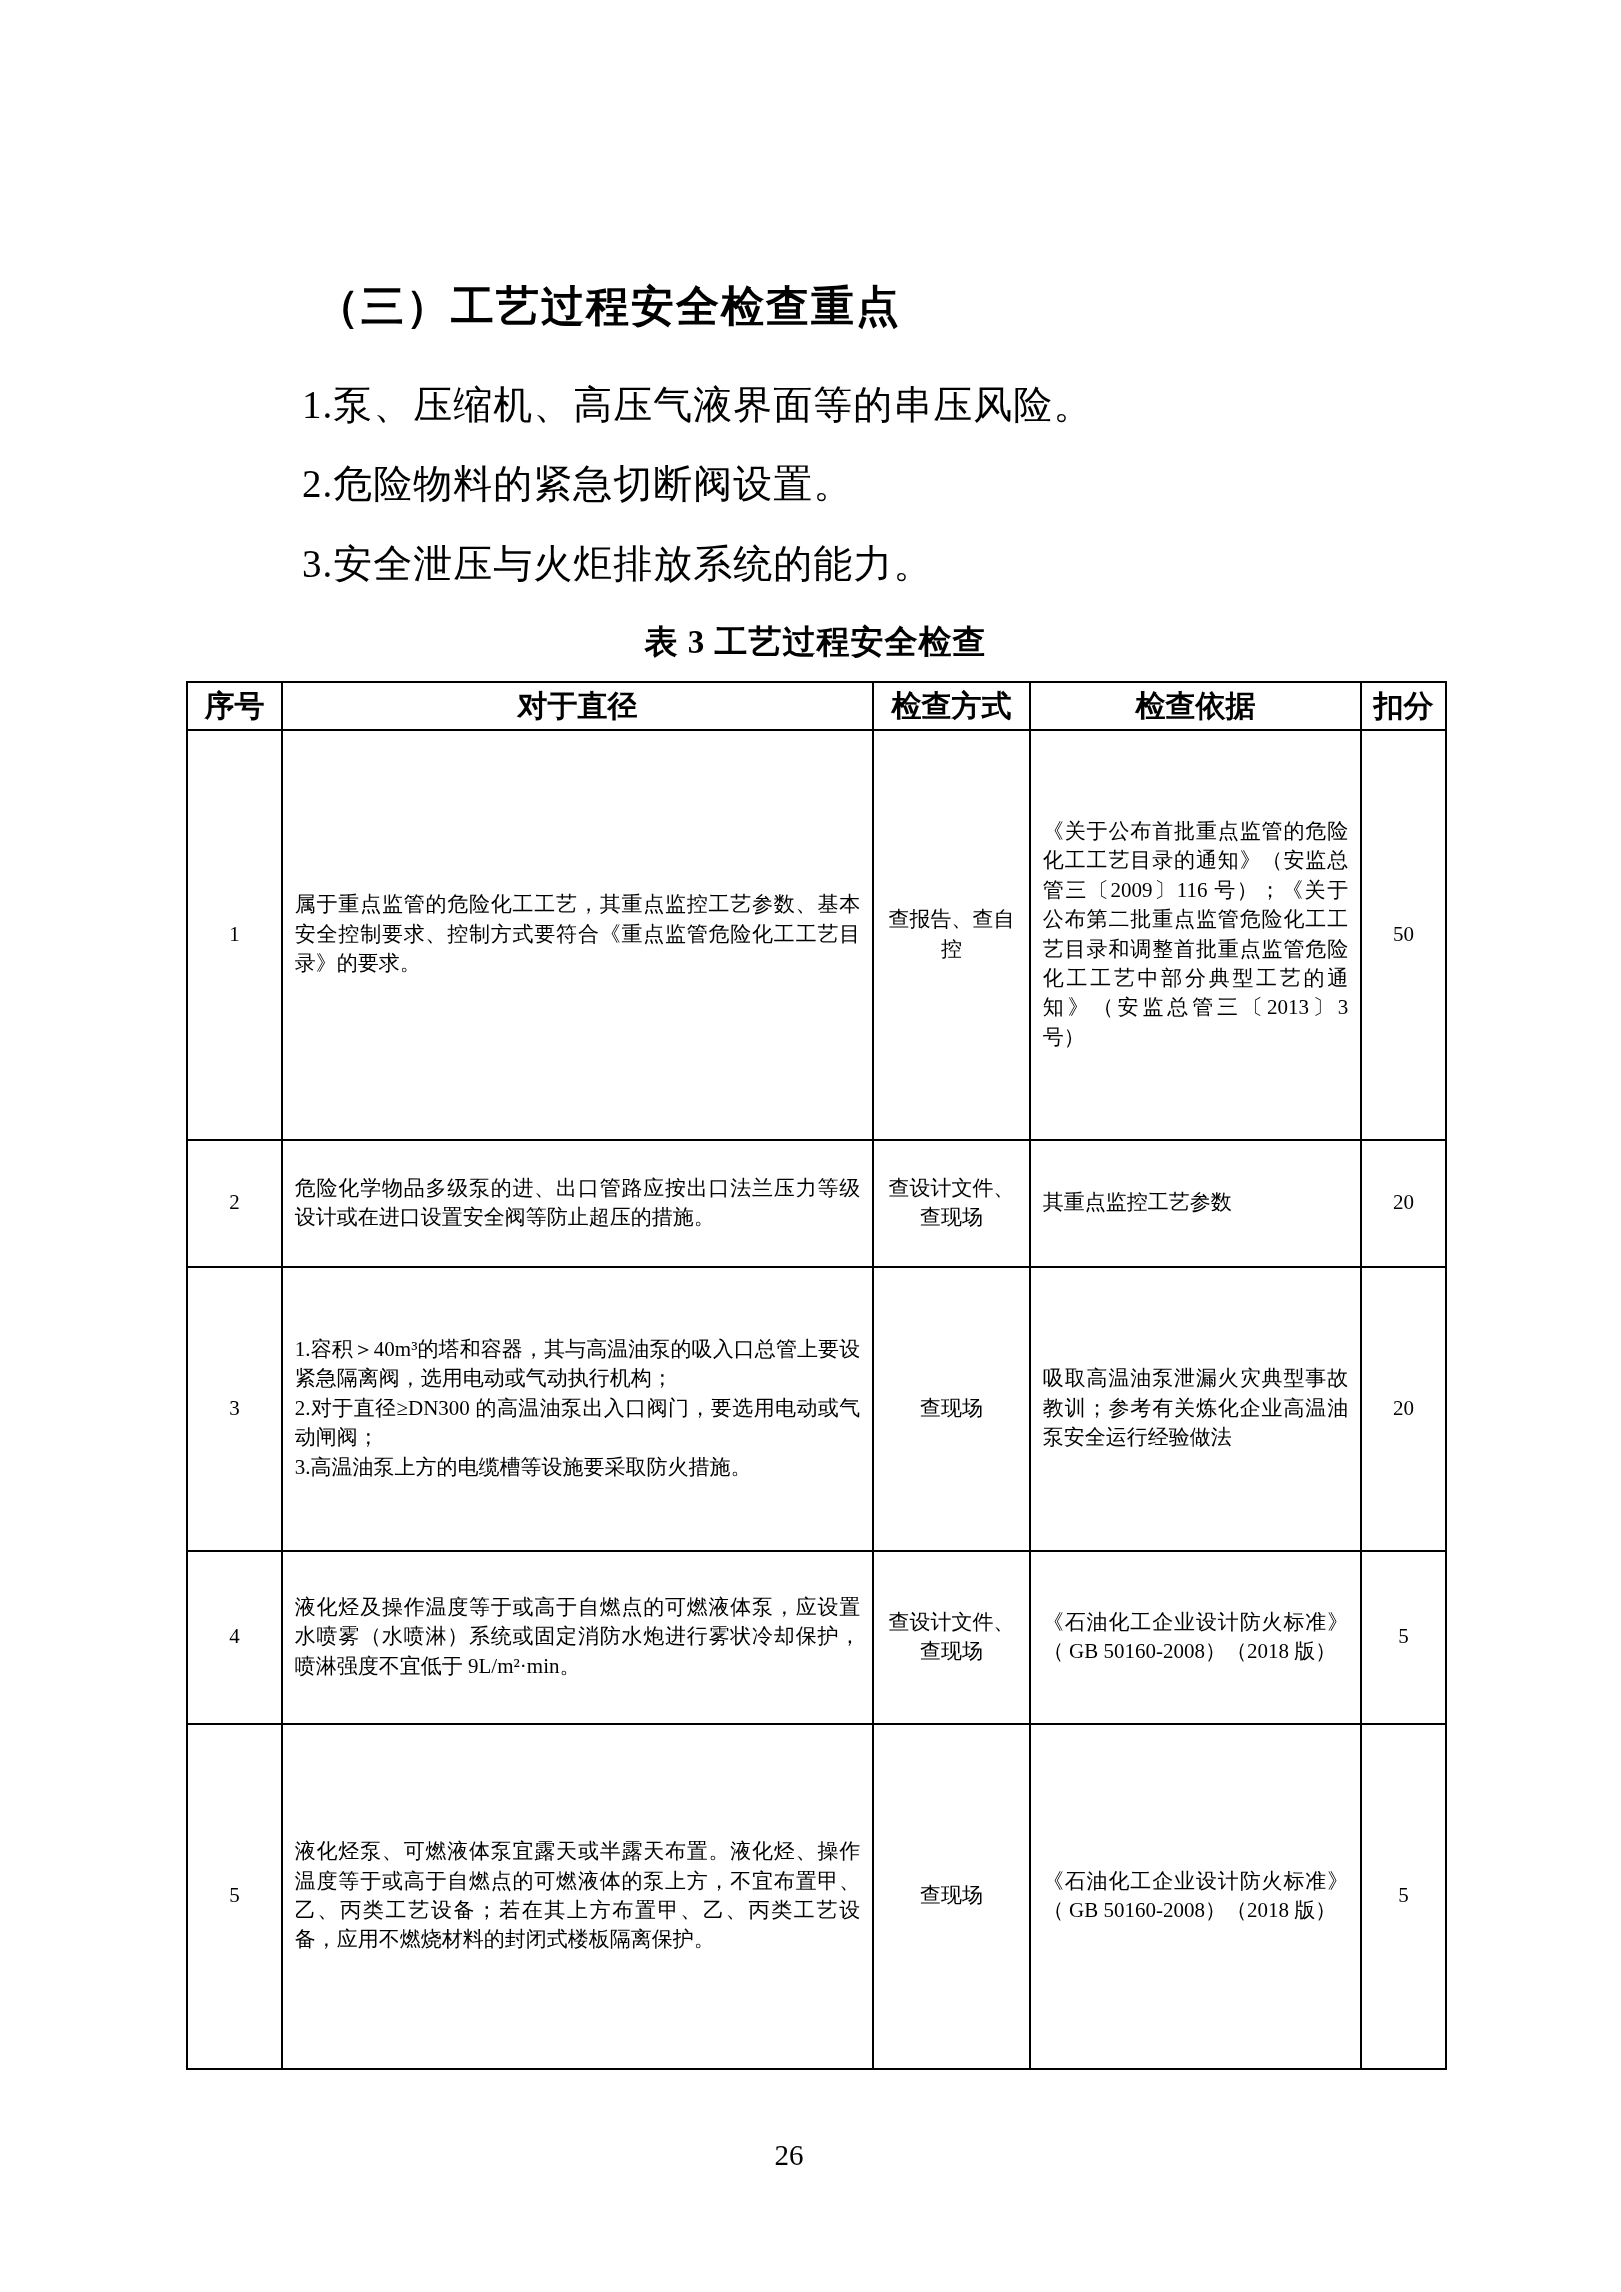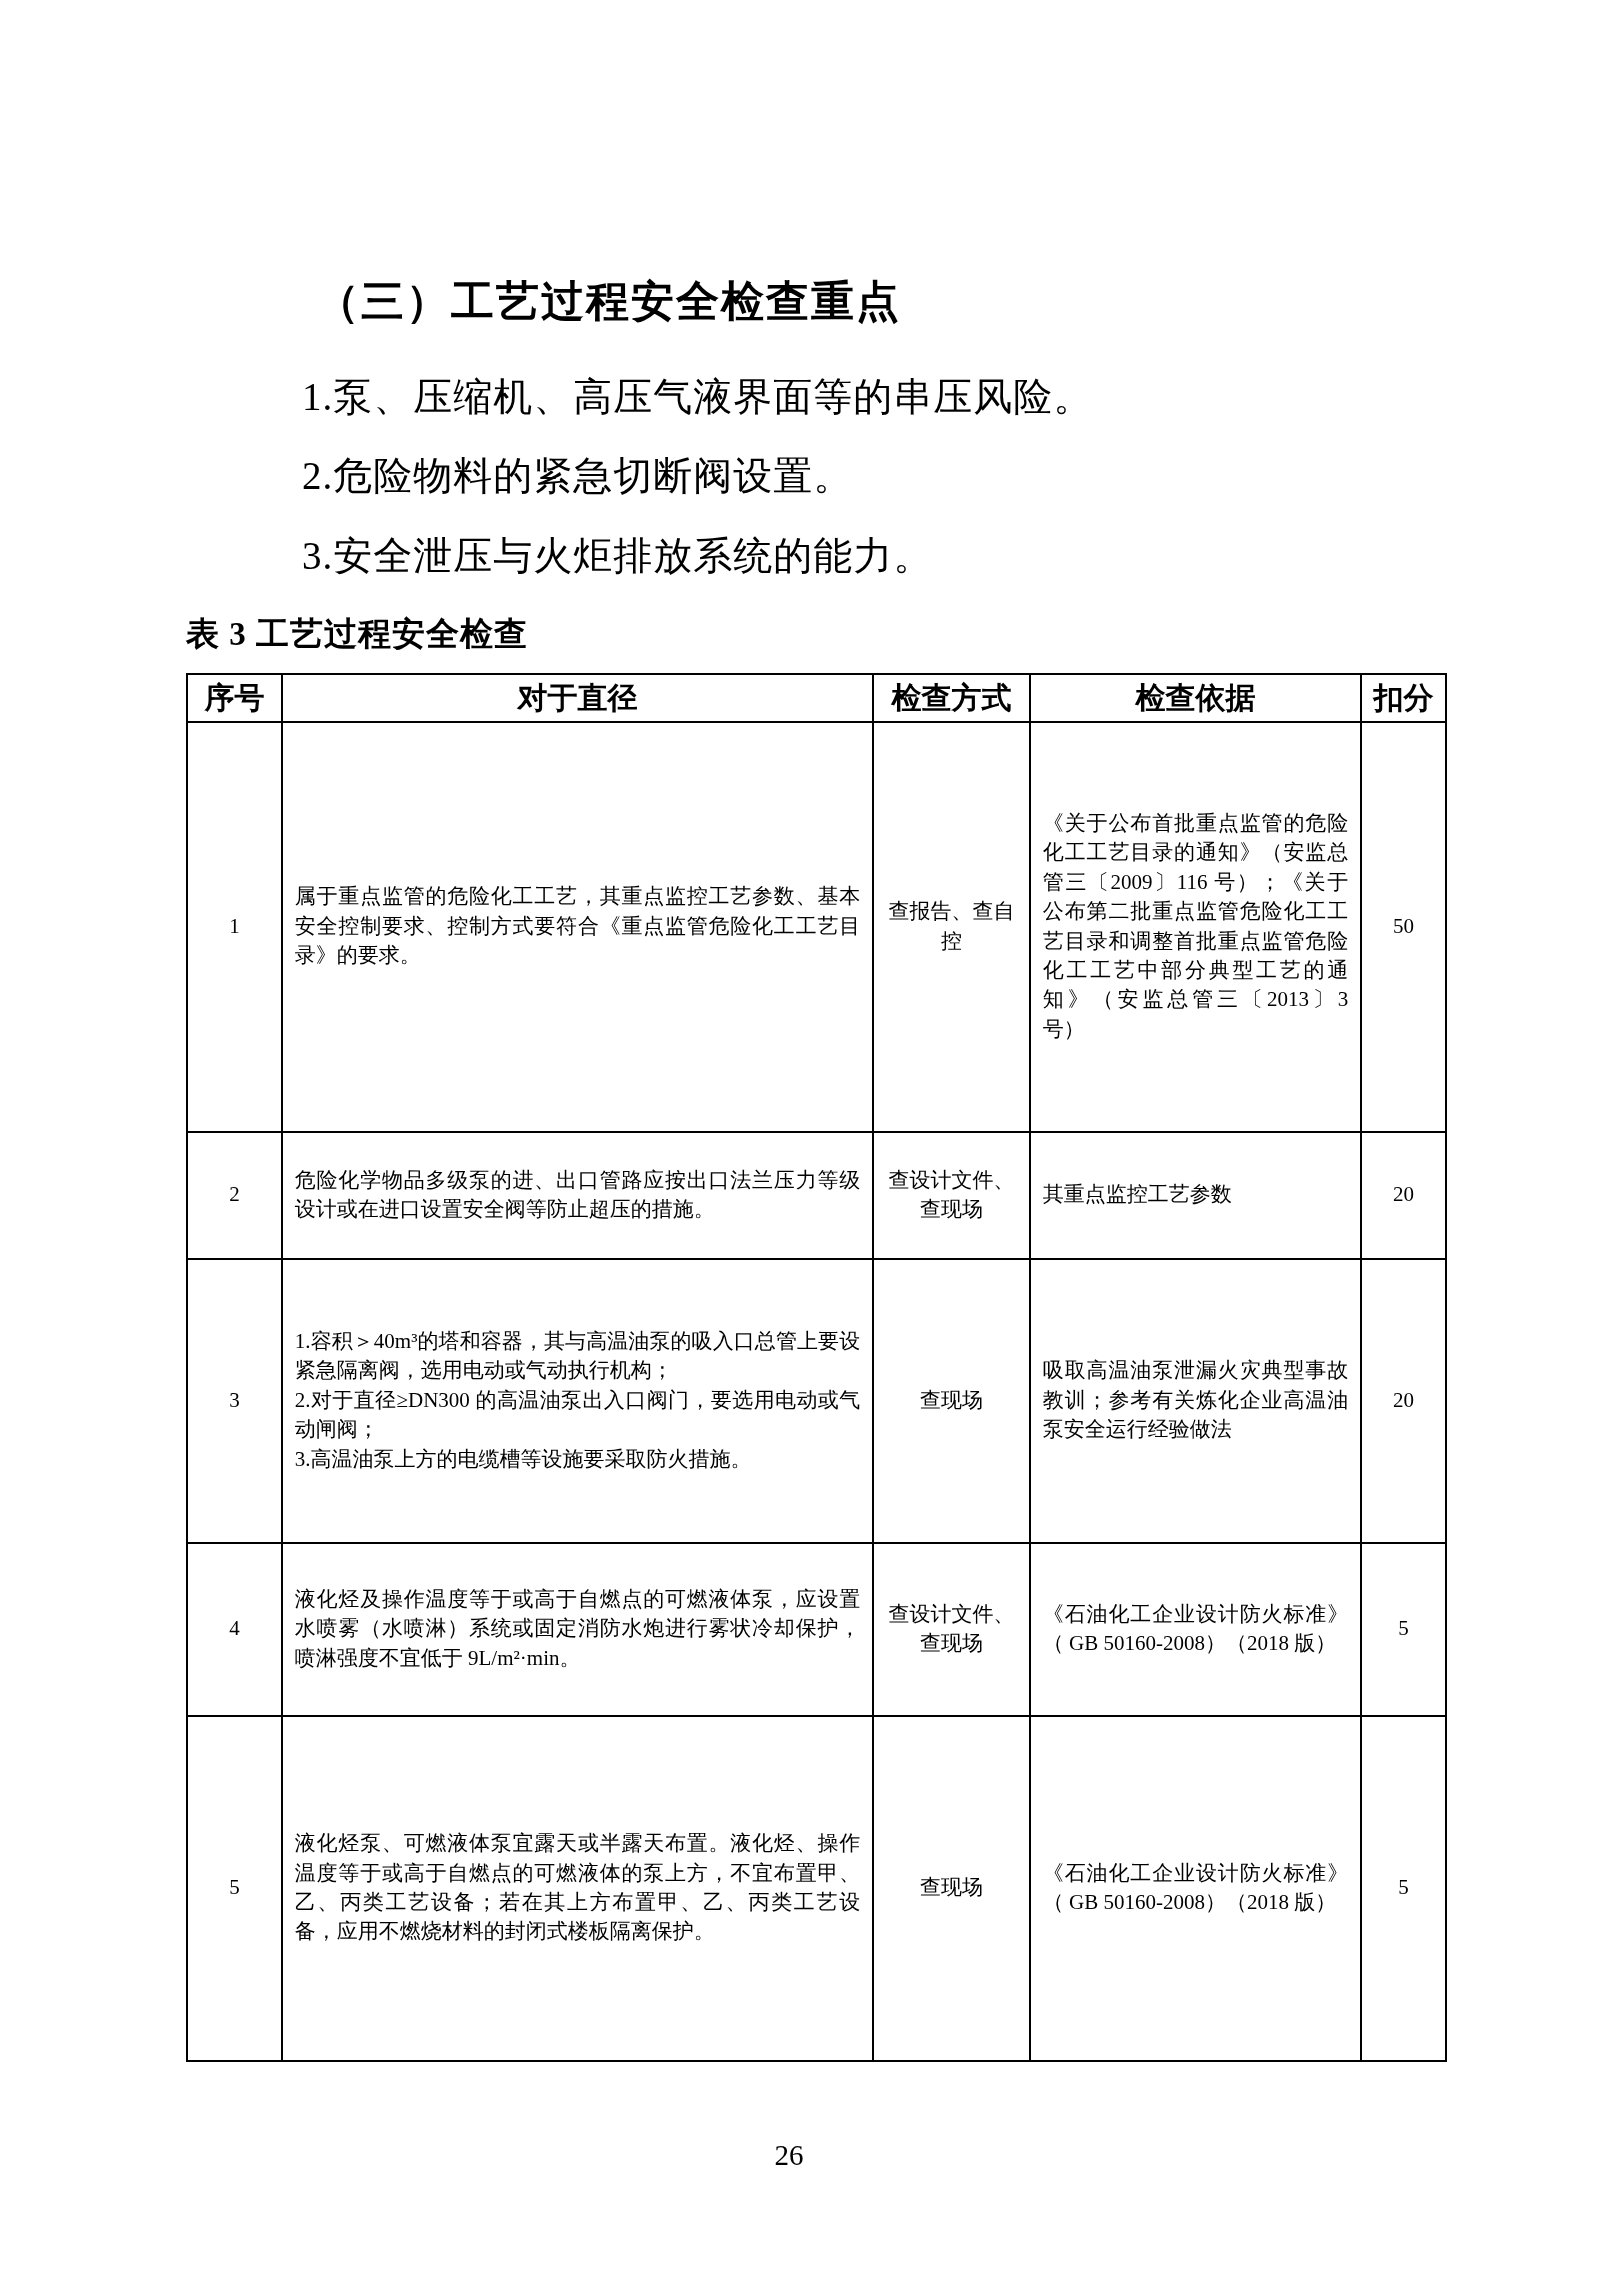--- a/index.html
+++ b/index.html
@@ -9,38 +9,39 @@
     height: 2293px;
     margin: 0 auto;
     background: #ffffff;
     color: #000000;
     font-family: "Liberation Serif", "DejaVu Serif", serif;
     box-sizing: border-box;
     padding-top: 272px;
     overflow: hidden;
   }
   .section-heading {
-    margin: 4px 0 45px 316px;
+    margin: 12px 0 45px 316px;
     font-size: 43px;
     font-weight: bold;
     line-height: 1.2;
     letter-spacing: 2px;
+    font-family: Liberation Mono, monospace;
   }
   .key-point {
     margin: 0 186px 31px 302px;
     font-size: 39px;
     line-height: 1.25;
     letter-spacing: 1px;
   }
   .table-wrap {
     margin: 0 0 0 186px;
     width: 1259px;
   }
   .table-title {
-    text-align: left;
+    text-align: center;
     font-size: 33px;
     font-weight: bold;
     margin: 9.8px 0 15.7px 0;
     letter-spacing: 1px;
   }
   table.inspection {
     border-collapse: collapse;
     table-layout: fixed;
     width: 1259px;
     border: 2.9px solid #000;

